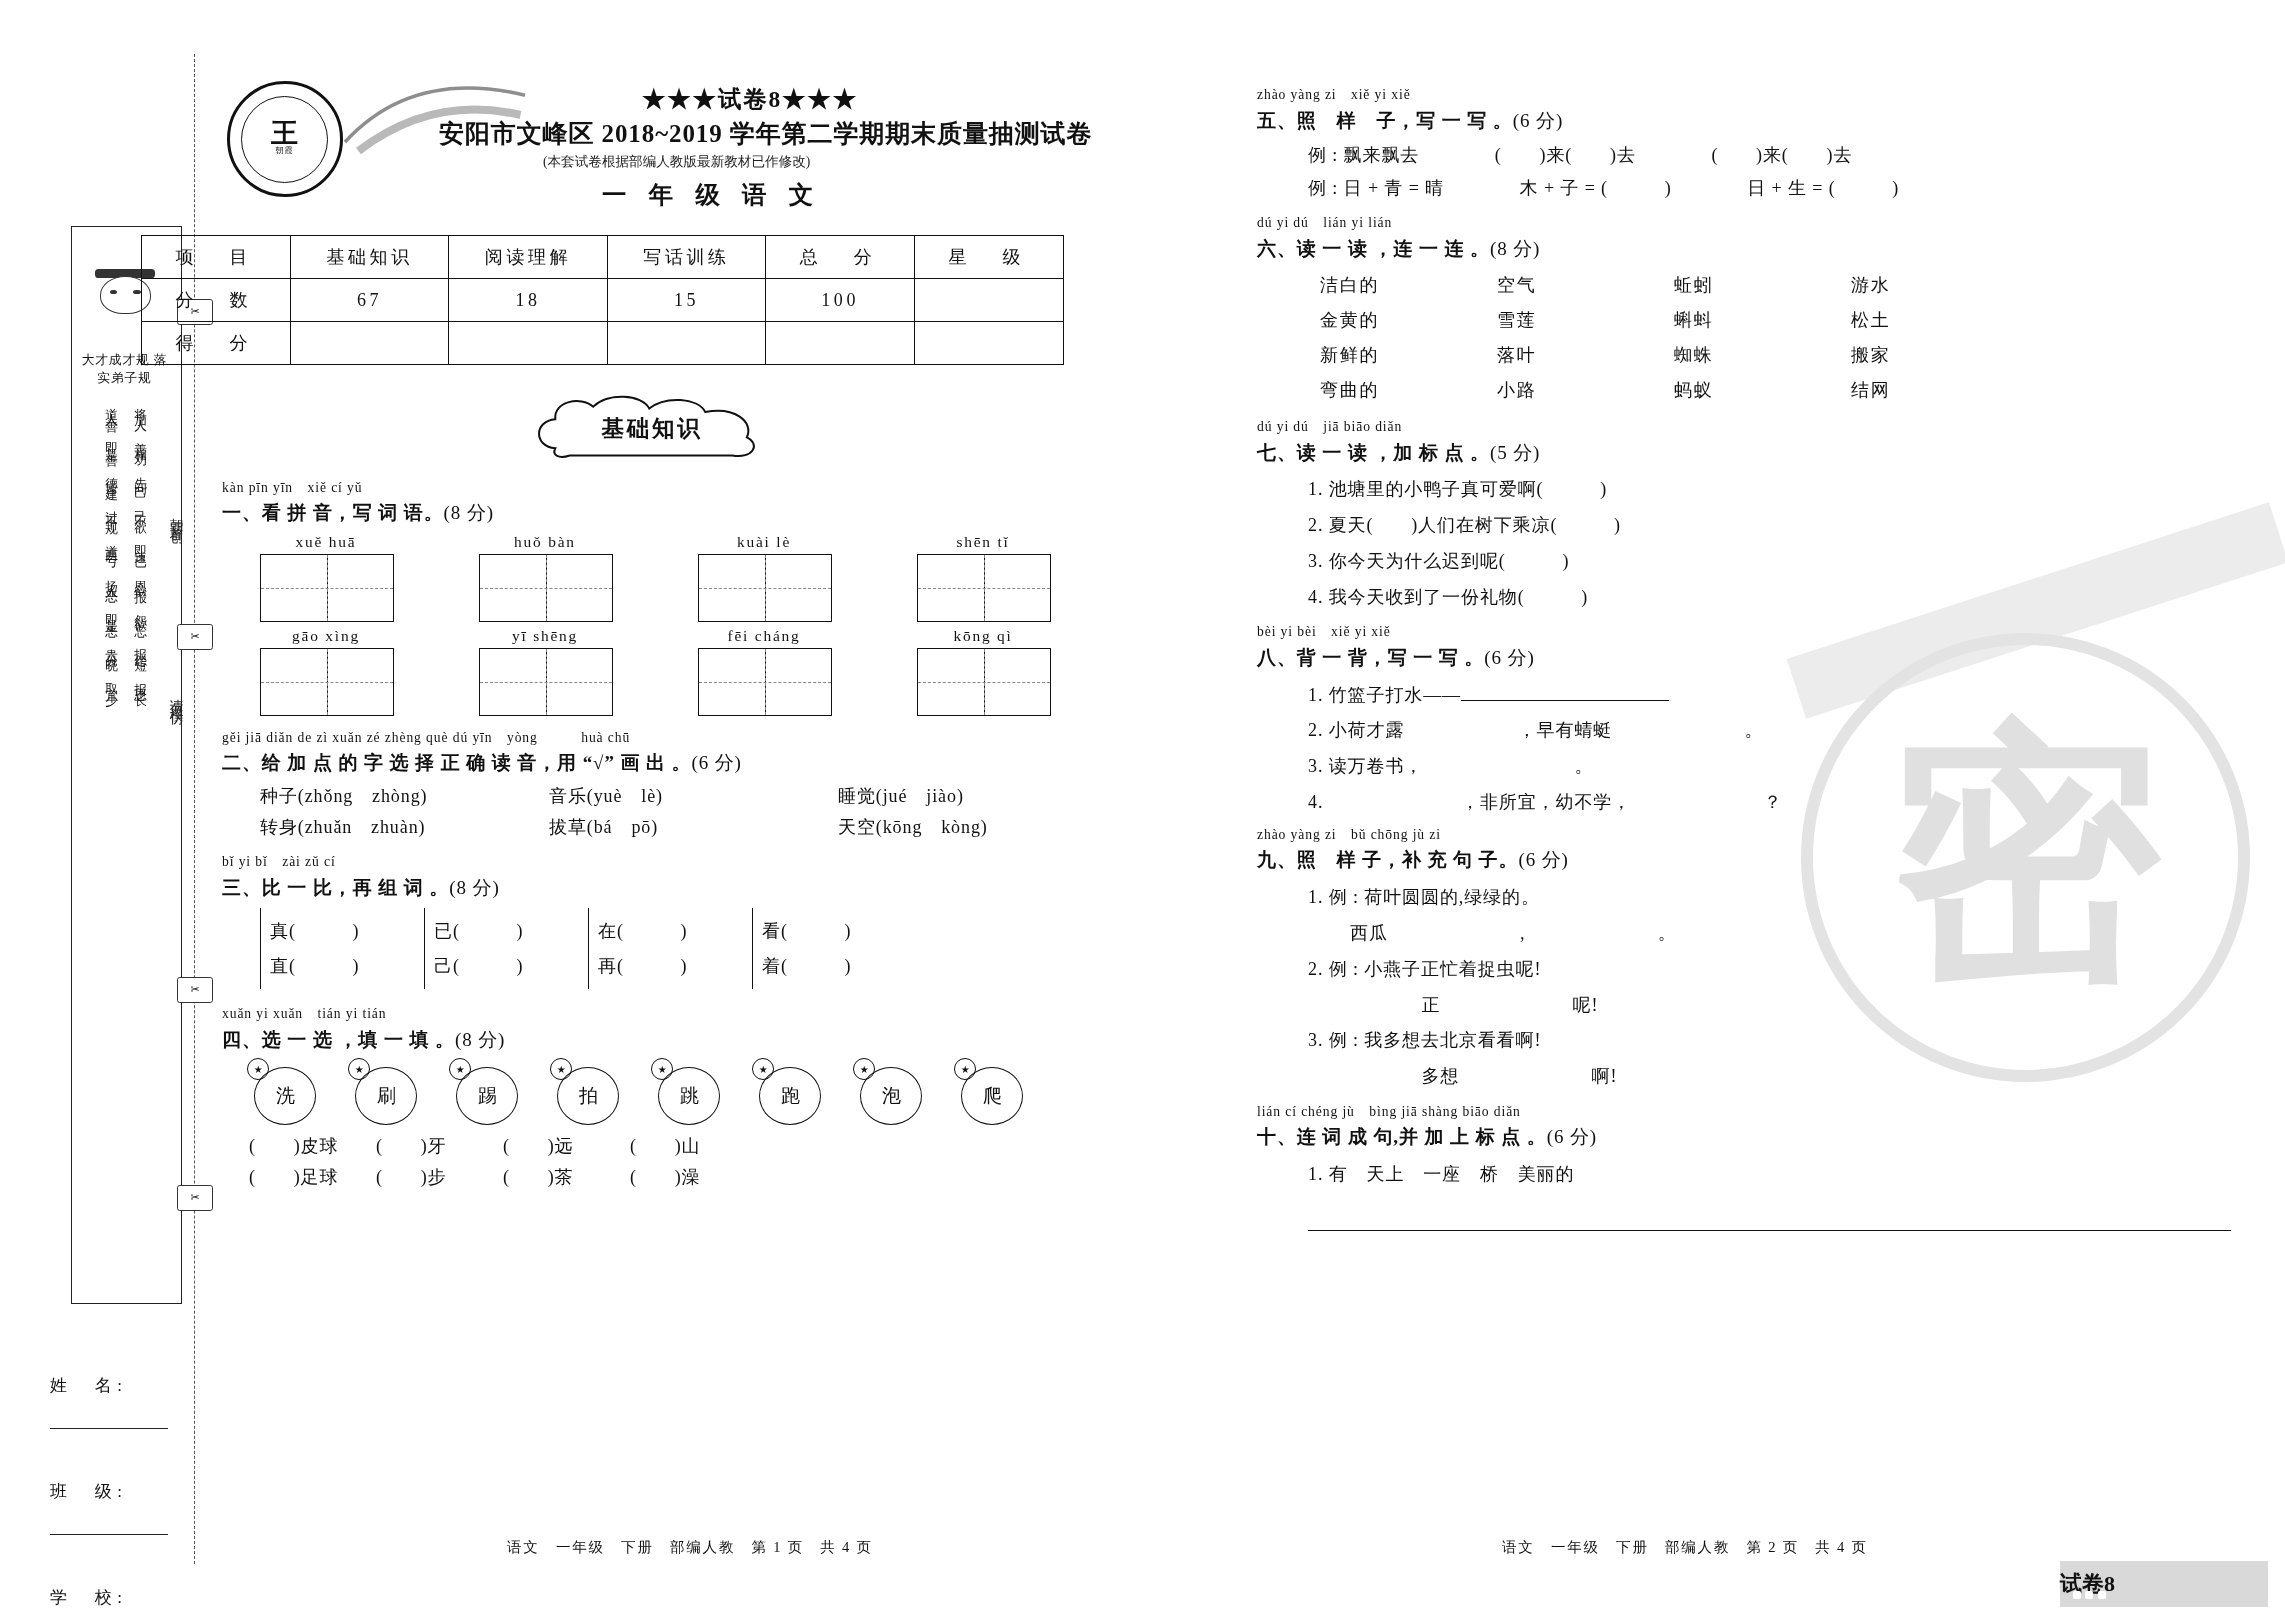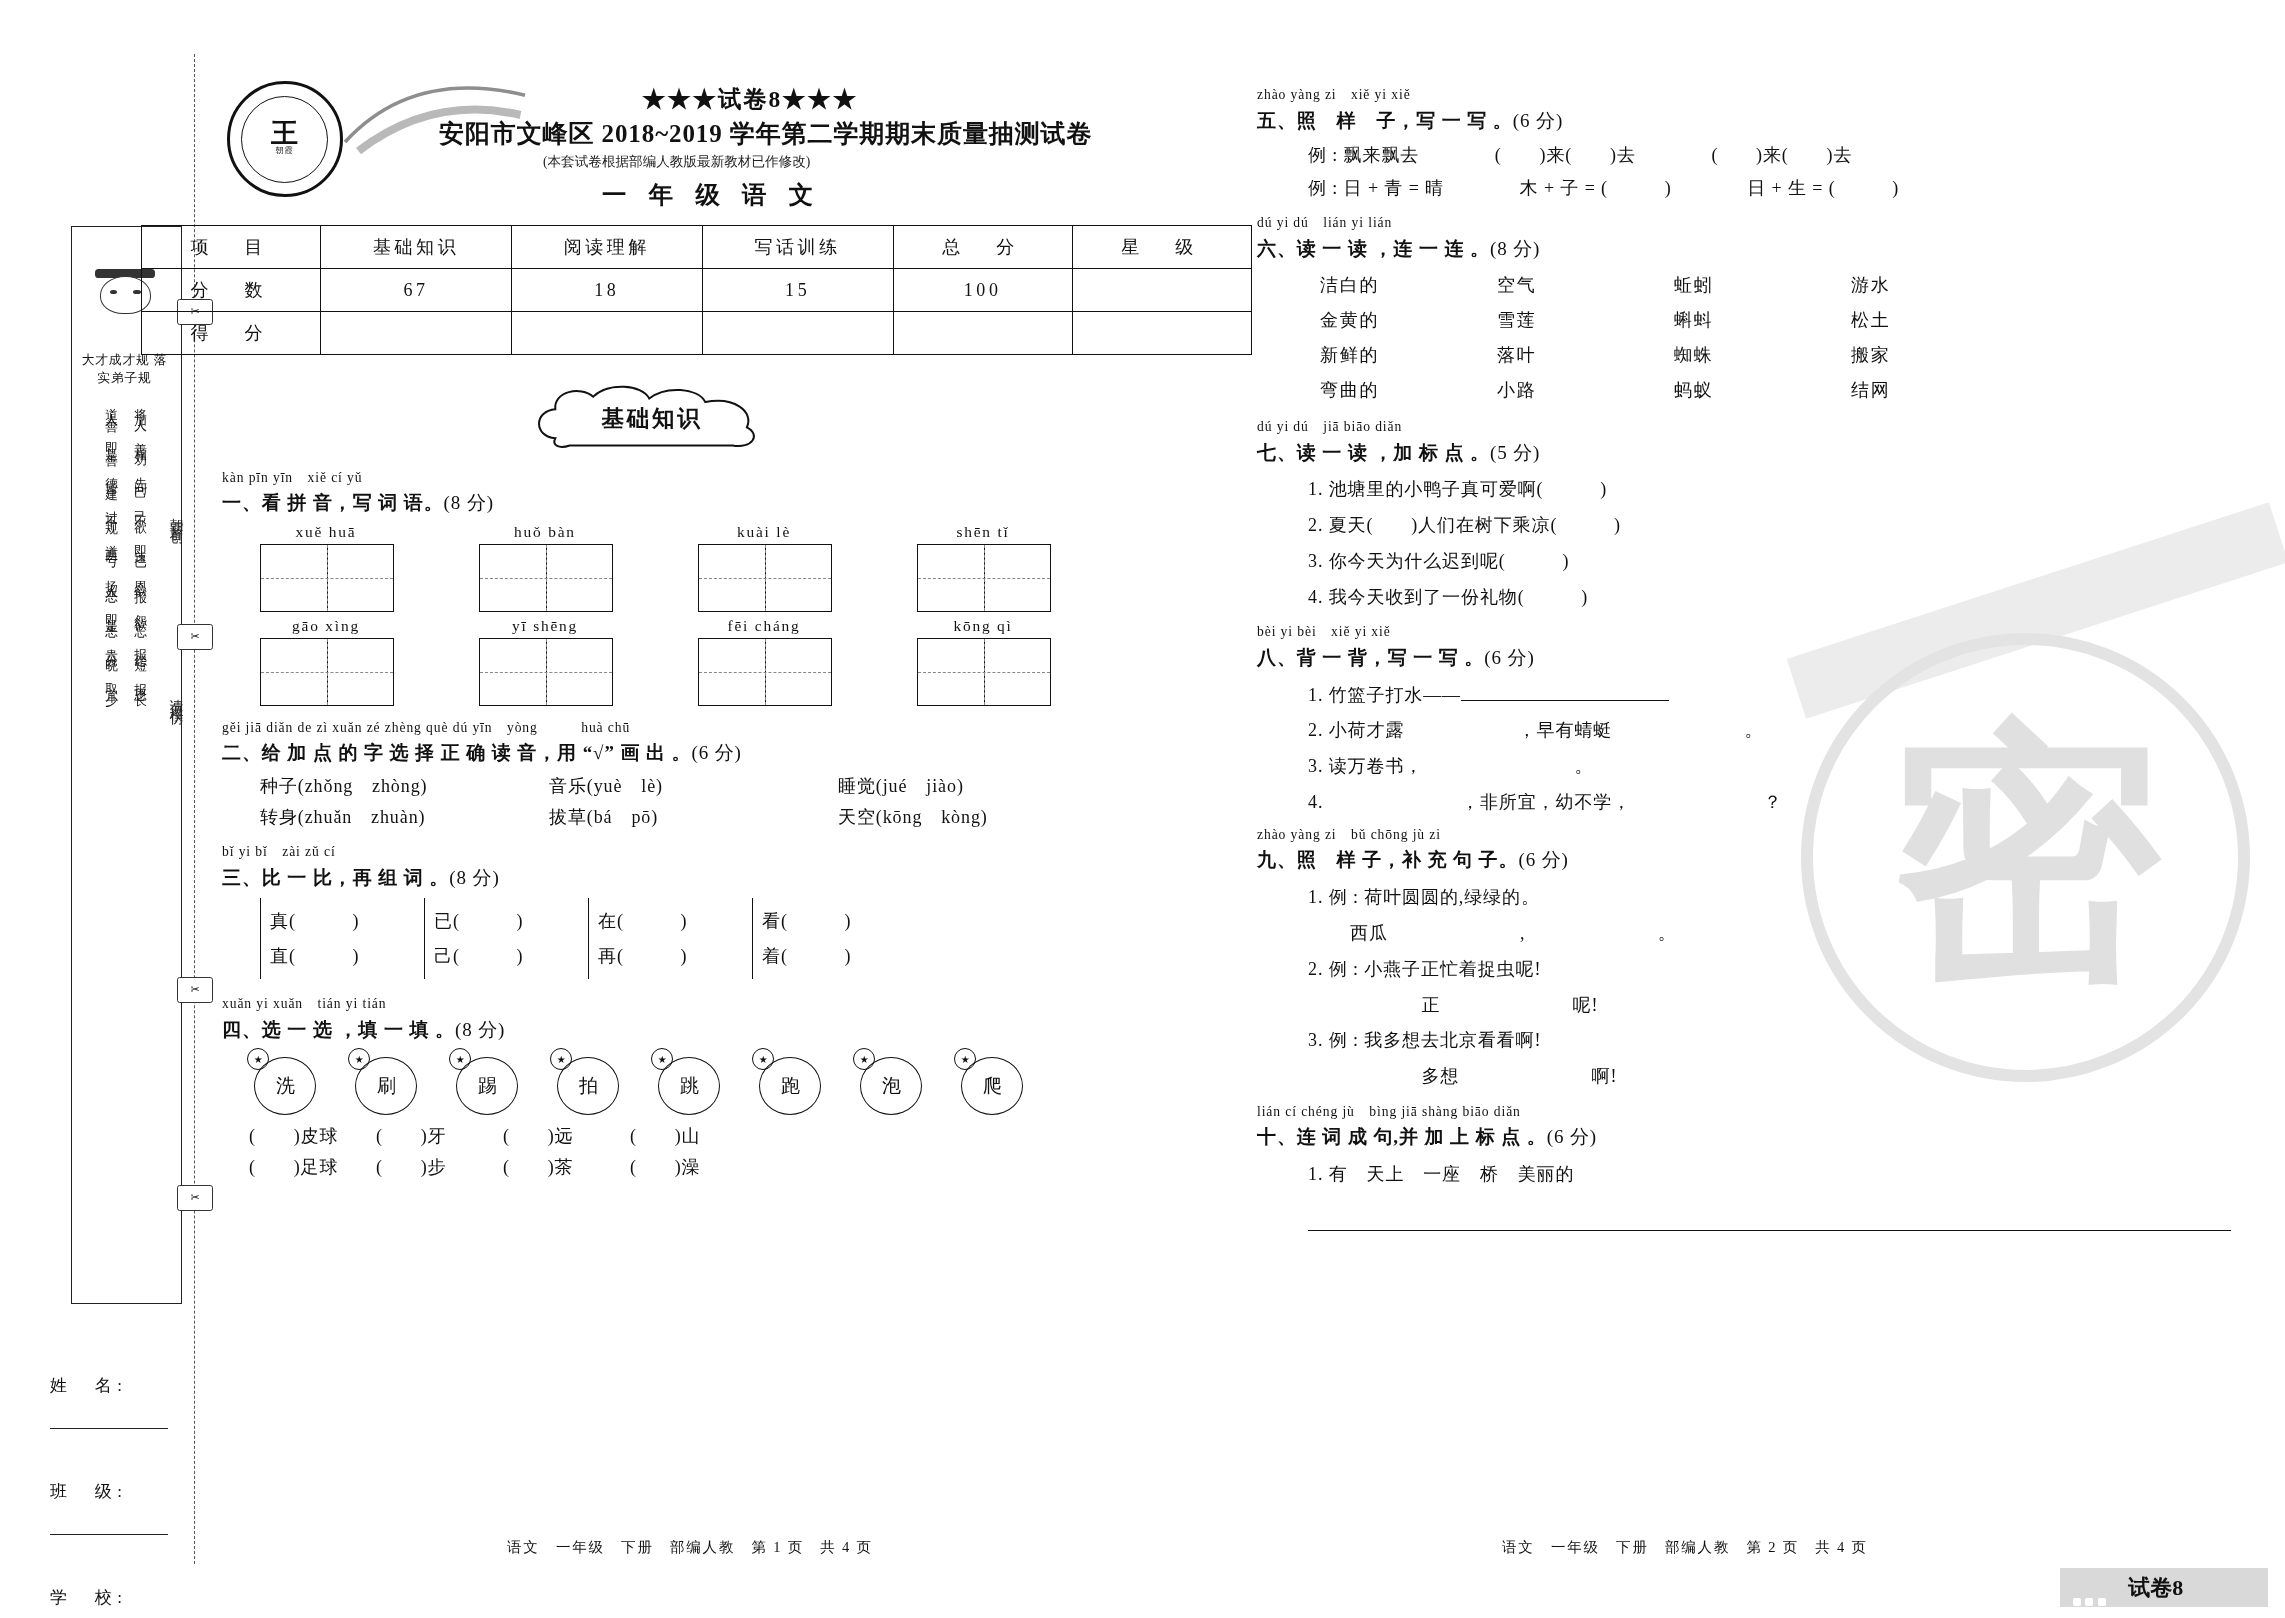--- a/index.html
+++ b/index.html
@@ -42,21 +42,21 @@
   .stamp .inner{width:85px;height:85px;border-radius:50%;border:1.8px solid #111;display:flex;align-items:center;justify-content:center;flex-direction:column;}
   .stamp .big{font-size:27px;font-weight:bold;line-height:23.5px;}
   .stamp .sm{font-size:8.1px;letter-spacing:0.9px;}
   .brush{position:absolute;left:118px;top:7.2px;width:190px;height:81px;}
   .ttl-no{position:absolute;left:420px;top:11px;font-size:23.5px;font-weight:bold;letter-spacing:1.8px;}
   .ttl-main{position:absolute;left:217px;top:45px;font-size:25px;font-weight:bold;letter-spacing:0.9px;white-space:nowrap;}
   .ttl-sub{position:absolute;left:321px;top:81px;font-size:13.6px;color:#222;}
   .ttl-grade{position:absolute;left:380px;top:107px;font-size:24.4px;font-weight:bold;letter-spacing:8.1px;}
 
   
-  table.score{border-collapse:collapse;margin:17px 0 0 -81px;width:1111px;}
+  table.score{border-collapse:collapse;margin:27px 0 0 -81px;width:923px;}
   table.score td{border:1.4px solid #111;height:40px;text-align:center;font-size:18px;letter-spacing:3.6px;}
   table.score td.hd{letter-spacing:9px;}
 
   
   .cloud-wrap{position:relative;height:90px;margin-top:23.5px;}
   .cloud{position:absolute;left:308px;top:5.4px;width:244px;height:69px;}
   .cloud svg{position:absolute;inset:0;}
   .cloud span{position:absolute;inset:0;display:flex;align-items:center;justify-content:center;font-size:22.6px;font-weight:bold;letter-spacing:2.7px;}
 
   
@@ -97,21 +97,21 @@
   .matcher{margin:5.4px 0 0 63px;}
   .matcher .mrow{display:flex;font-size:18px;margin:11px 0;}
   .matcher .mrow span{width:177px;letter-spacing:1.8px;}
   .matcher{position:relative;}
   .numlist{margin:5.4px 0 0 51px;}
   .numlist div{font-size:18px;margin:11.8px 0;letter-spacing:0.9px;}
   .u{display:inline-block;border-bottom:1.4px solid #111;}
   .footer{position:absolute;font-size:14.5px;letter-spacing:1.8px;color:#111;}
   .fl{left:507px;top:1538px;}
   .fr{left:1502px;top:1538px;}
-  .cornerBox{position:absolute;right:18px;bottom:11px;width:208px;height:39px;background:#d9d9d9;display:flex;align-items:center;justify-content:center;padding-right:16.3px;box-sizing:border-box;font-size:22px;font-weight:bold;}
+  .cornerBox{position:absolute;right:18px;bottom:11px;width:208px;height:46px;background:#d9d9d9;display:flex;align-items:center;justify-content:flex-start;padding-right:16.3px;box-sizing:border-box;font-size:22px;font-weight:bold;}
   .cornerBox .dots{position:absolute;left:12.7px;top:18px;width:54px;height:11px;}
   .cornerBox .dots i{display:inline-block;width:8.1px;height:8.1px;background:#fff;border-radius:1.8px;margin-right:4.5px;}
 </style>
 </head>
 <body>
 
 <div class="page">
 
   <div class="wm-band"></div>
   <div class="watermark">密</div>

